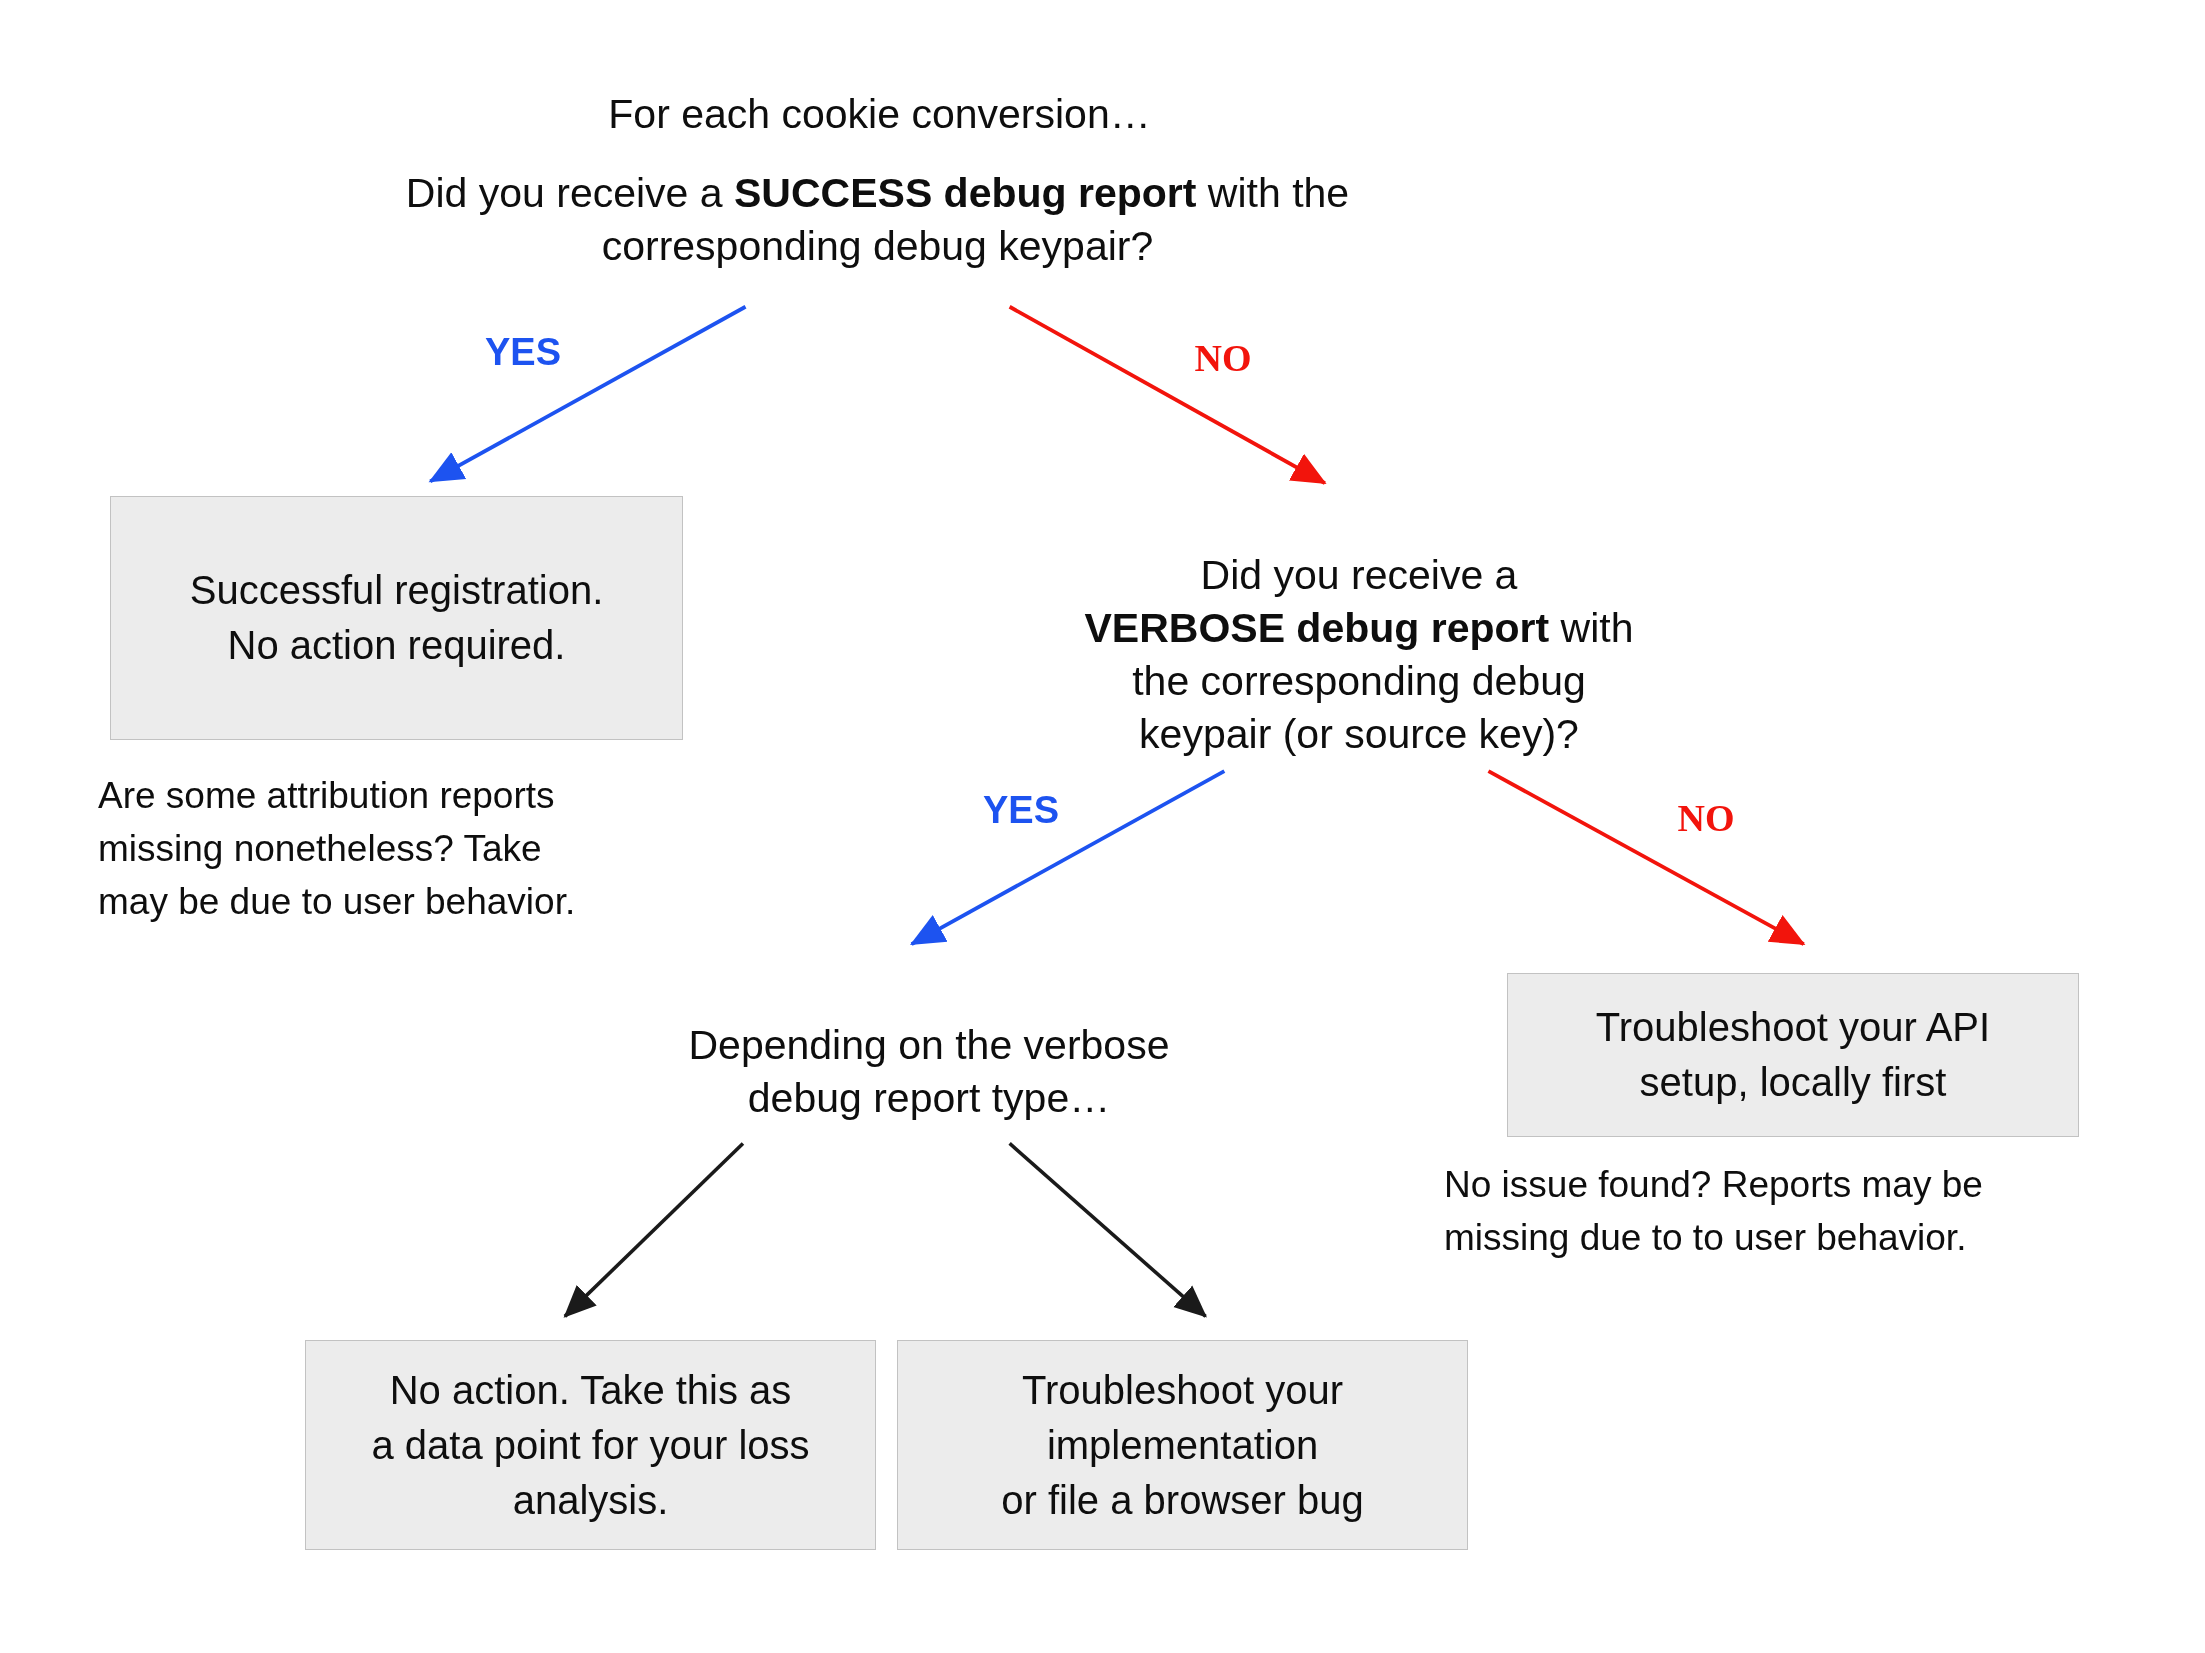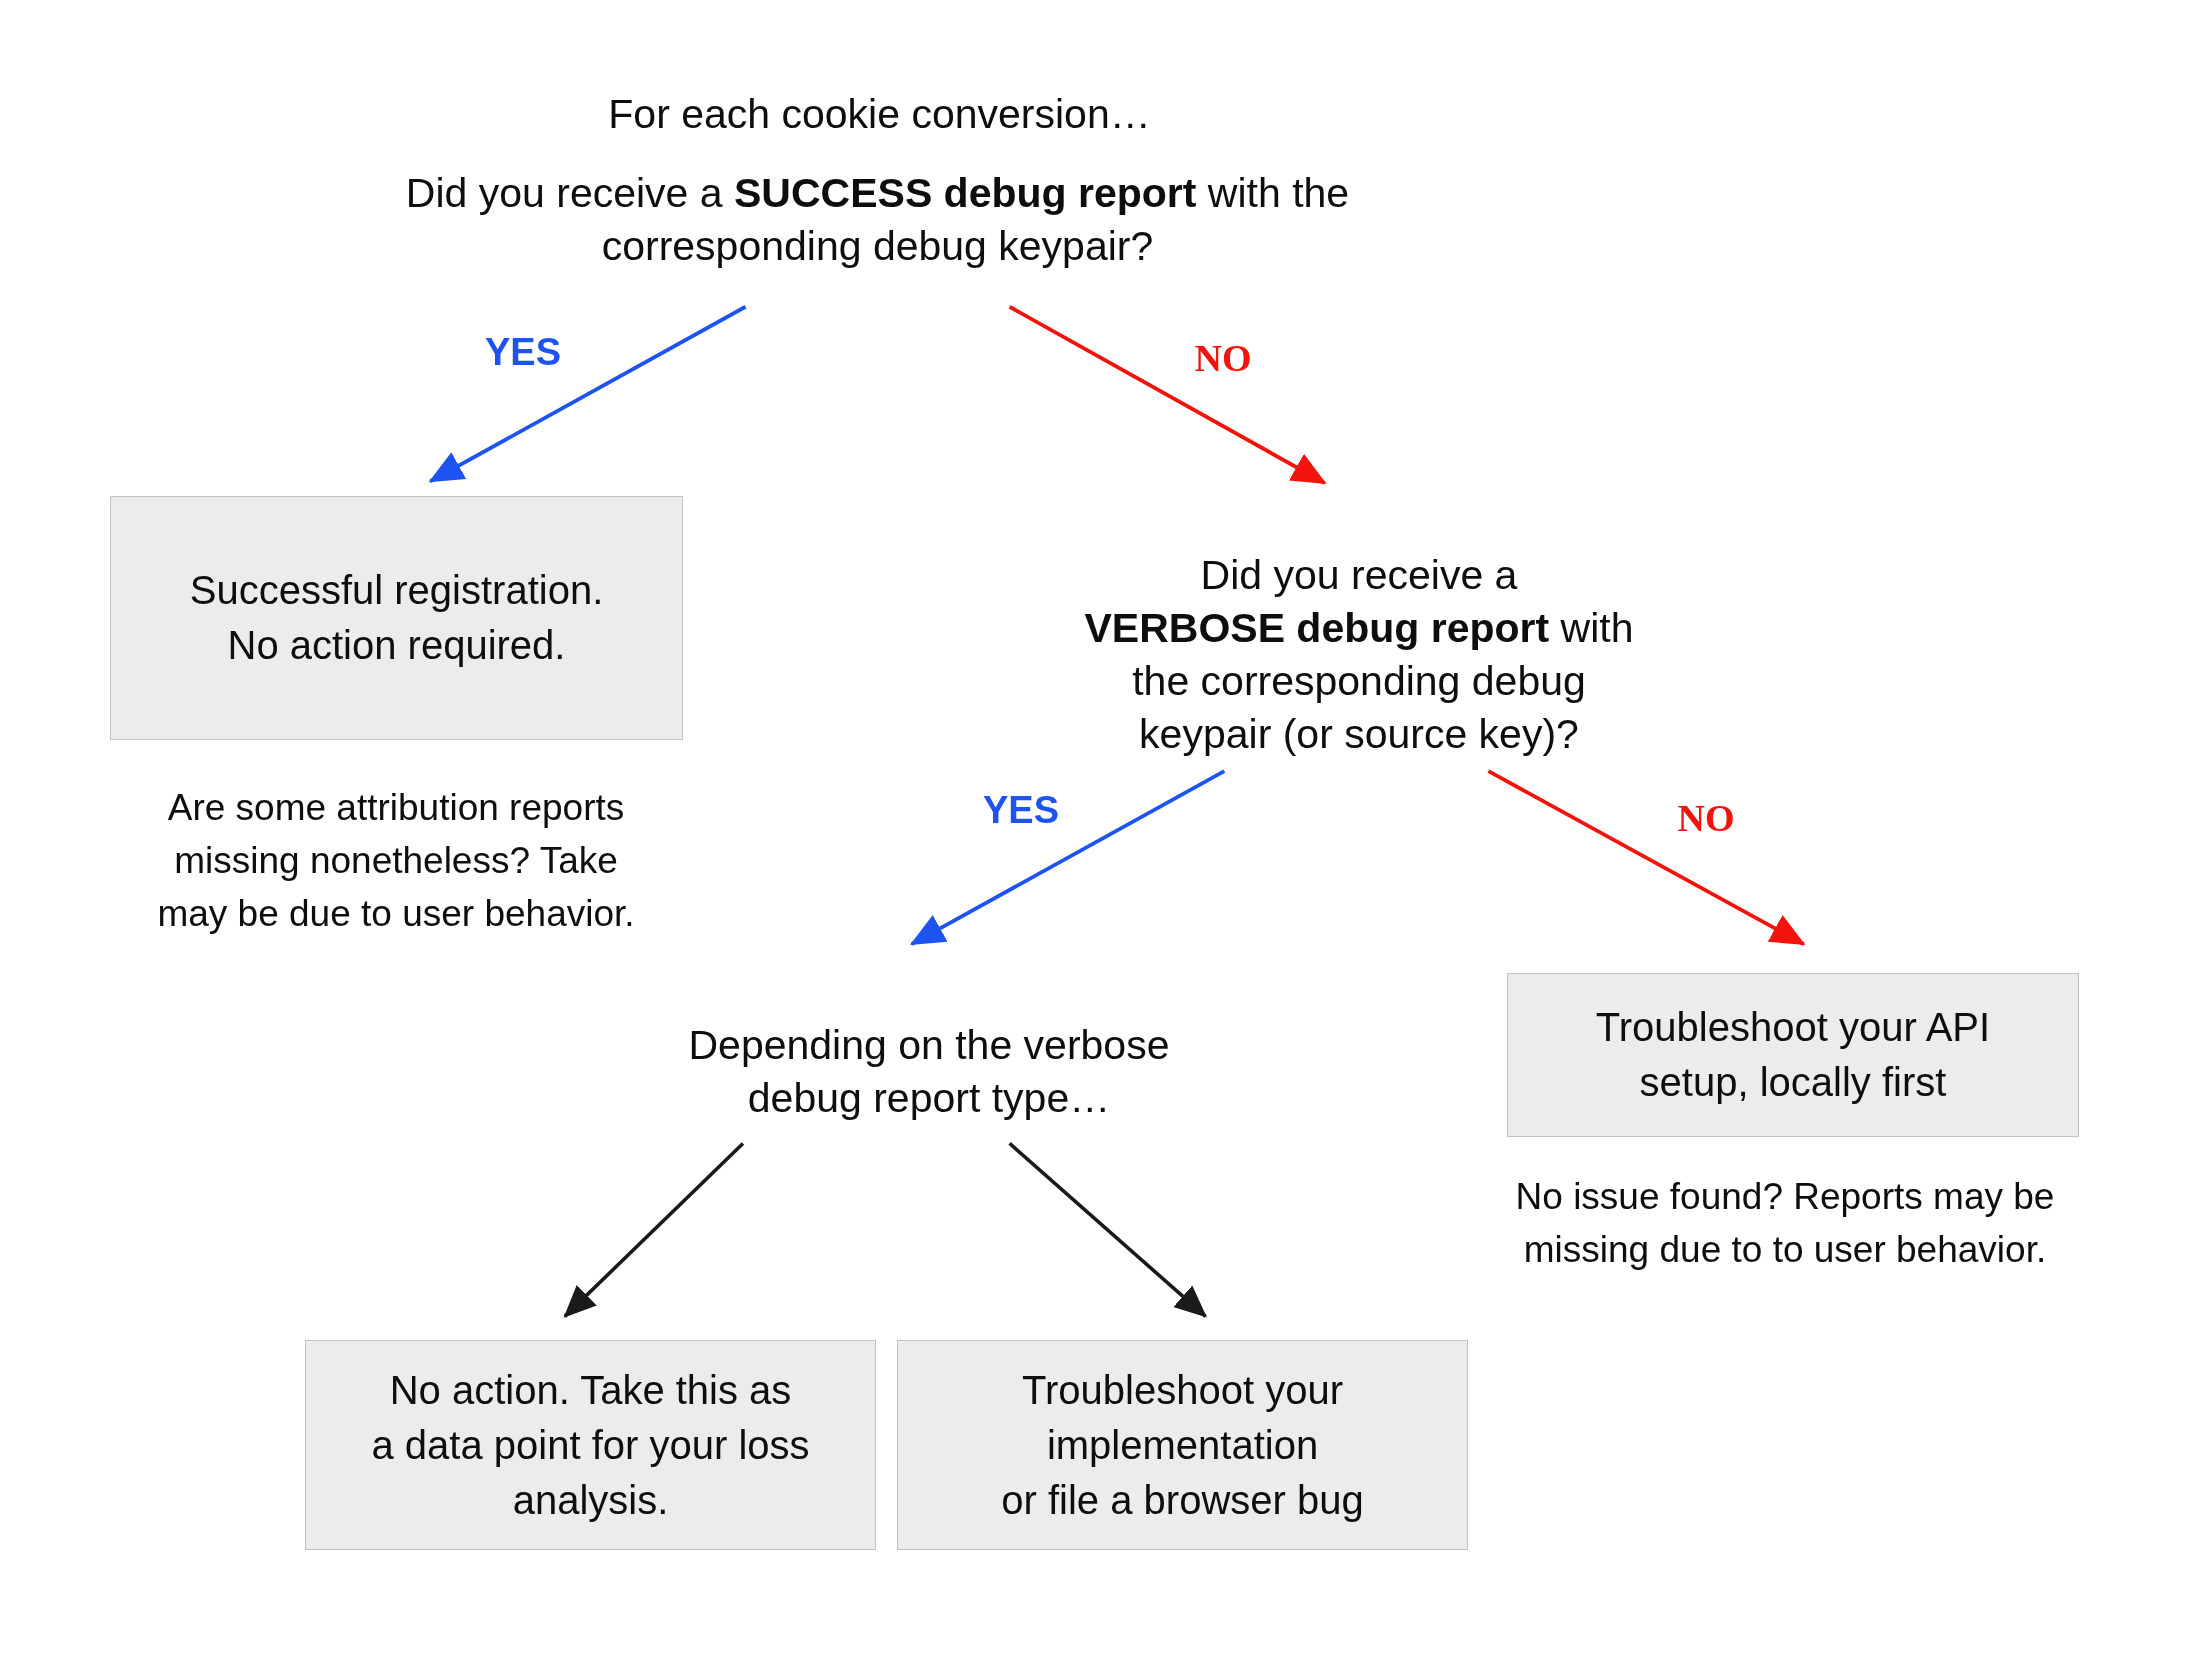--- a/index.html
+++ b/index.html
@@ -11,21 +11,21 @@
   #arrows{position:absolute;left:0;top:0;width:2205px;height:1653px;pointer-events:none;}
   .txt{position:absolute;text-align:center;font-size:41px;line-height:53px;white-space:nowrap;}
   .lbl{position:absolute;text-align:center;font-size:38px;font-weight:bold;white-space:nowrap;}
   .lbl.yes{color:var(--c-yes,#1d53f0);}
   .lbl.no{color:var(--c-no,#f2140c);font-family:Liberation Serif, serif;}
   .box{
     position:absolute;display:flex;align-items:center;justify-content:center;
     background:var(--c-boxfill,#ececec);border:1.7px solid var(--c-boxborder,#c2c2c2);
     text-align:center;font-size:40px;line-height:55px;box-sizing:border-box;white-space:nowrap;
   }
-  .note{position:absolute;text-align:center;font-size:37px;line-height:53px;white-space:nowrap;margin-top:12px;}
+  .note{position:absolute;font-size:37px;line-height:53px;white-space:nowrap;}
   .arrow-yes{stroke:var(--c-yes,#1d53f0);}
   .arrow-no{stroke:var(--c-no,#f2140c);}
   .arrow-black{stroke:var(--c-black,#1a1a1a);}
   .ah-yes{fill:var(--c-yes,#1d53f0);}
   .ah-no{fill:var(--c-no,#f2140c);}
   .ah-black{fill:var(--c-black,#1a1a1a);}
   b{font-weight:bold;}
 </style>
 </head>
 <body>

